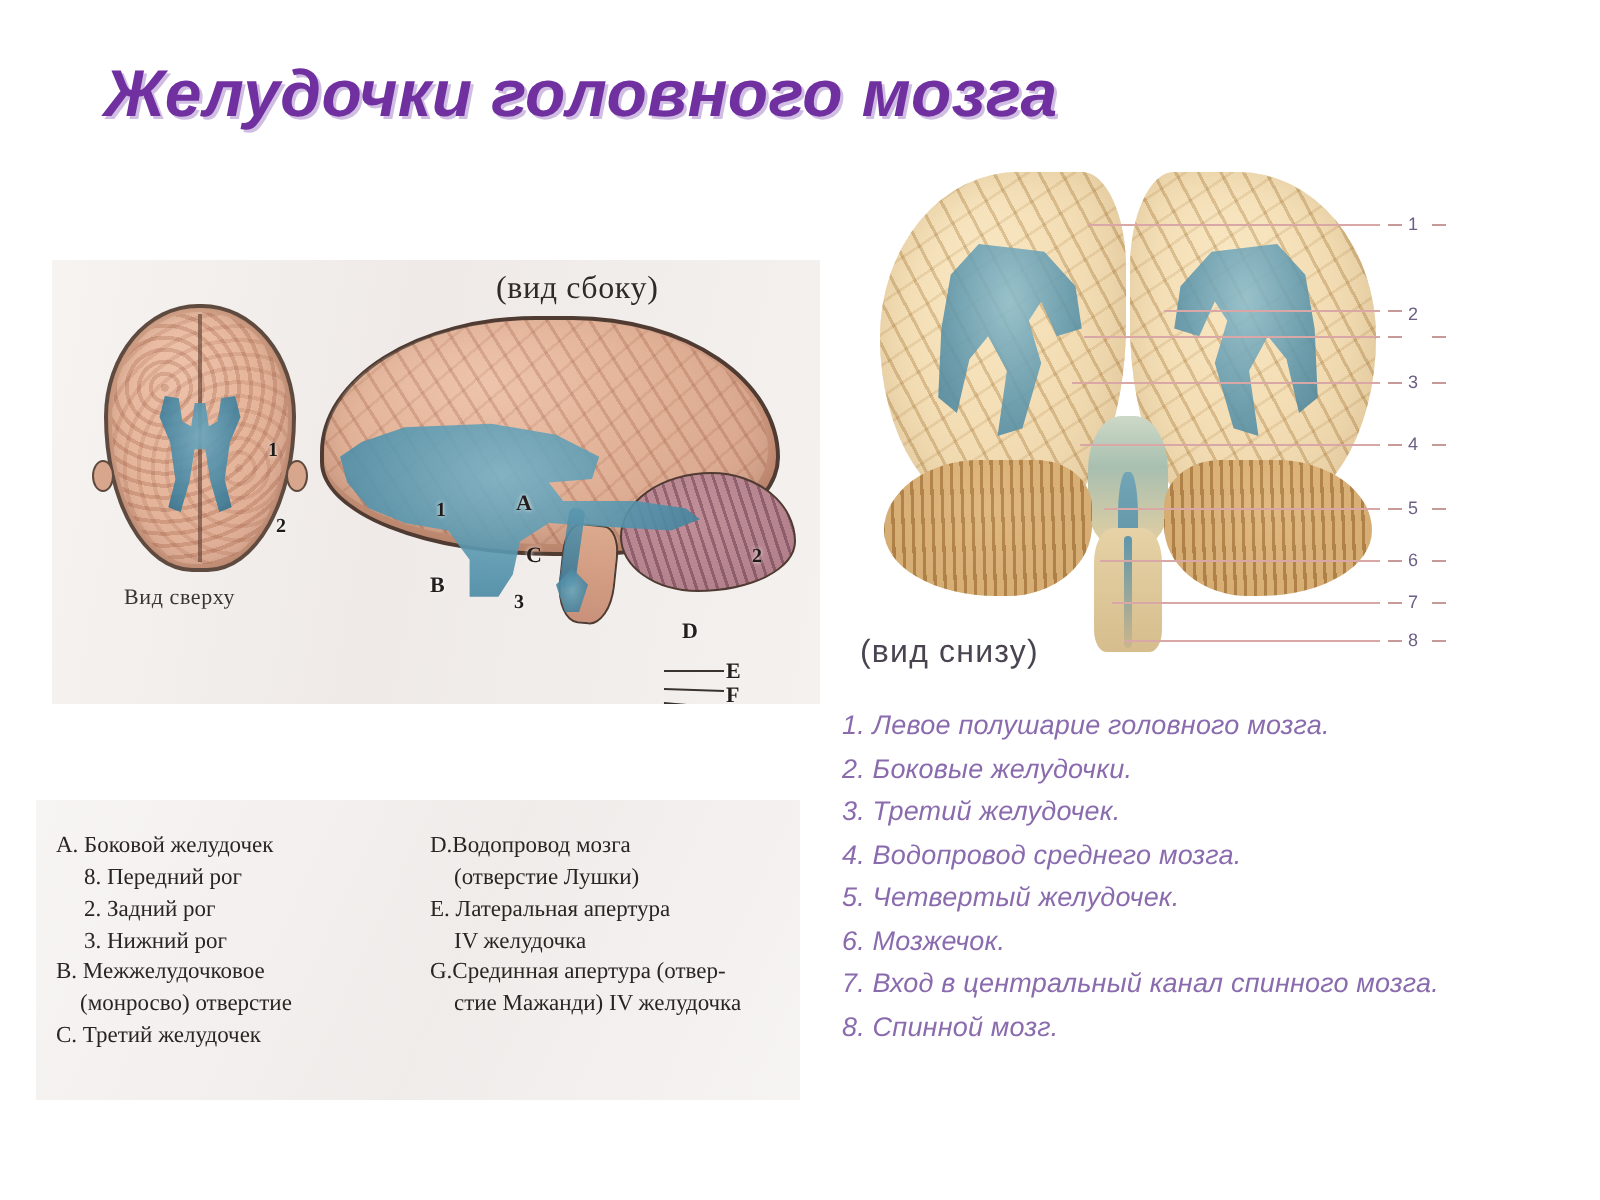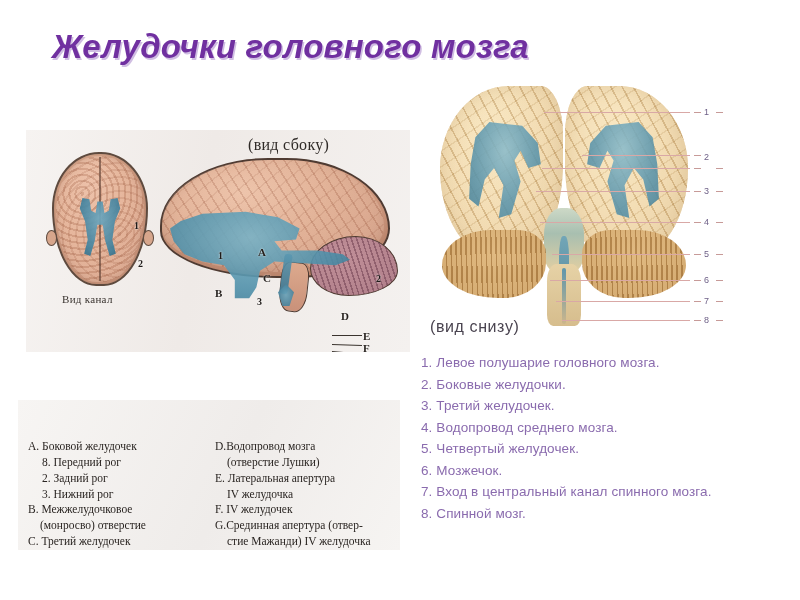--- a/index.html
+++ b/index.html
@@ -374,37 +374,37 @@
     inset: 0;
     background: linear-gradient(115deg,#f7f5f3 0%, #efecea 55%, #f6f4f2 100%);
     padding: 16px 10px 0 10px;
     box-sizing: border-box;
     display: flex;
     gap: 12px;
     font-family: "Liberation Serif", serif;
     font-size: 11.5px;
     line-height: 1.38;
     color: #2a2522;
-    align-items: flex-end;
   }
   #legend-box .col { width: 50%; }
   #legend-box .entry { white-space: nowrap; }
   #legend-box .entry.ind1 { padding-left: 14px; }
   #legend-box .entry.ind2 { padding-left: 12px; }
 
   
   #numbered-list {
     position: absolute;
     left: 421px;
     top: 352px;
     width: 370px;
     font-family: "Liberation Sans", sans-serif;
     font-size: 13.5px;
     line-height: 21.5px;
     color: #8a6bae;
+    font-style: italic;
   }
   #numbered-list .li {
     white-space: nowrap;
     letter-spacing: .1px;
   }
 </style>
 </head>
 <body>
 
 <div id="slide-title">Желудочки головного мозга</div>
@@ -416,21 +416,21 @@
     <div class="skull"></div>
     <div class="gyri"></div>
     <div class="midline"></div>
     <div class="ventricle"></div>
     <div class="ear-l"></div>
     <div class="ear-r"></div>
   </div>
   <div class="fig-num" style="left:108px; top:90px;">1</div>
   <div class="fig-num" style="left:112px; top:128px;">2</div>
 
-  <div class="label-top-view">Вид канал</div>
+  <div class="label-top-view">Вид сверху</div>
 
   <div class="label-side-view">(вид сбоку)</div>
 
   <div class="brain-side">
     <div class="cortex"></div>
     <div class="sulci"></div>
     <div class="cerebellum"></div>
     <div class="stem"></div>
     <div class="ventricle-sys"></div>
     <div class="aqueduct"></div>
@@ -519,21 +519,20 @@
       <div class="entry ind1">3. Нижний рог</div>
       <div class="entry">B. Межжелудочковое</div>
       <div class="entry ind2">(монросво) отверстие</div>
       <div class="entry">C. Третий желудочек</div>
     </div>
     <div class="col">
       <div class="entry">D.Водопровод мозга</div>
       <div class="entry ind2">(отверстие Лушки)</div>
       <div class="entry">E. Латеральная апертура</div>
       <div class="entry ind2">IV желудочка</div>
-      <div class="entry">F. IV желудочек</div>
       <div class="entry">G.Срединная апертура (отвер-</div>
       <div class="entry ind2">стие Мажанди) IV желудочка</div>
     </div>
   </div>
 </div>
 
 <div id="numbered-list">
   <div class="li">1. Левое полушарие головного мозга.</div>
   <div class="li">2. Боковые желудочки.</div>
   <div class="li">3. Третий желудочек.</div>

